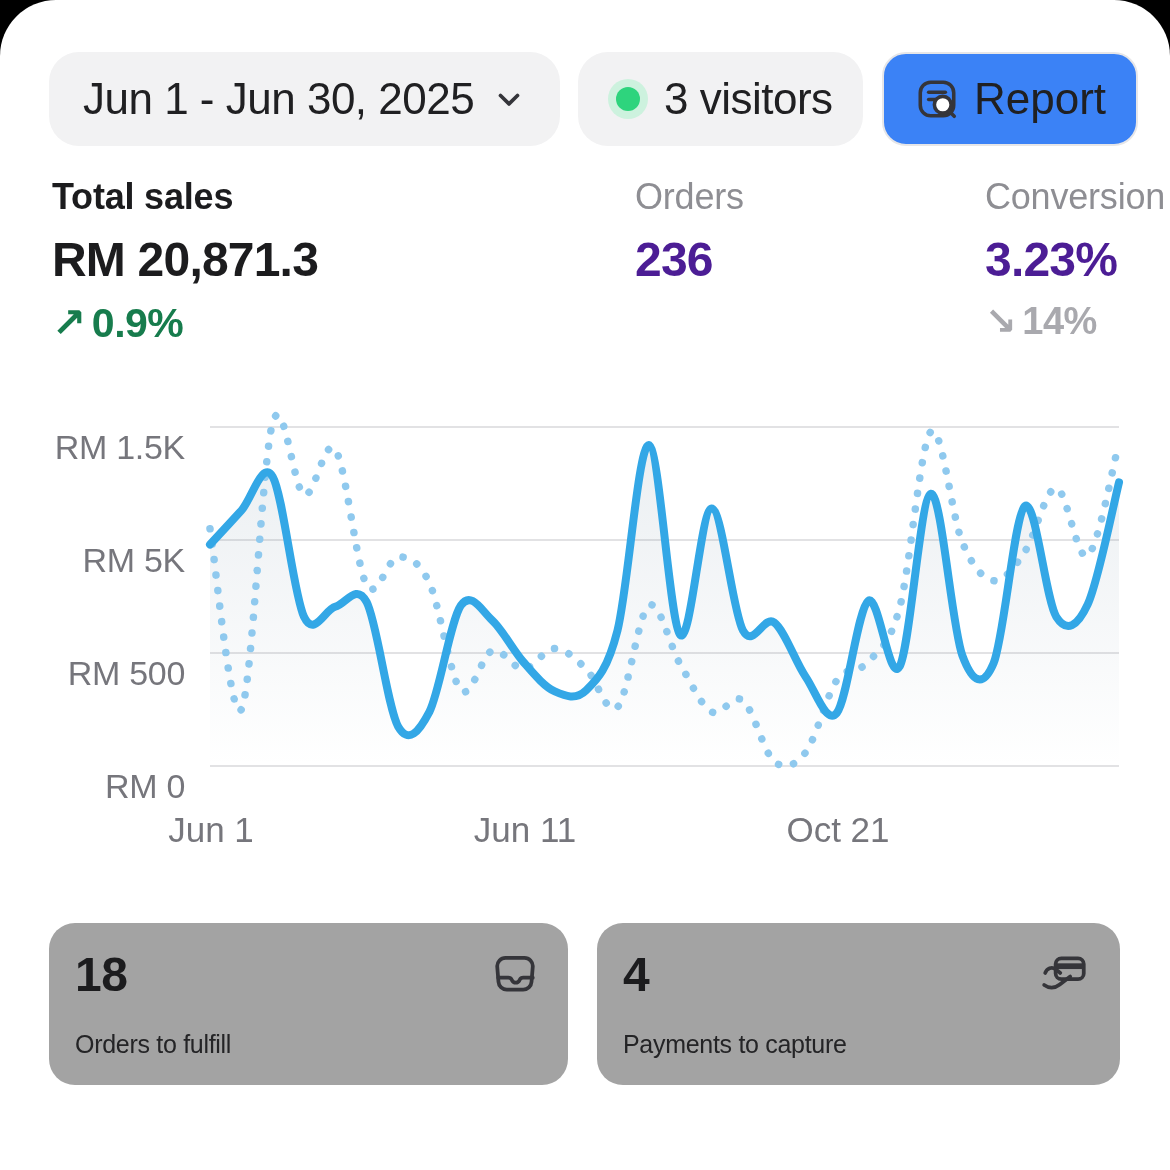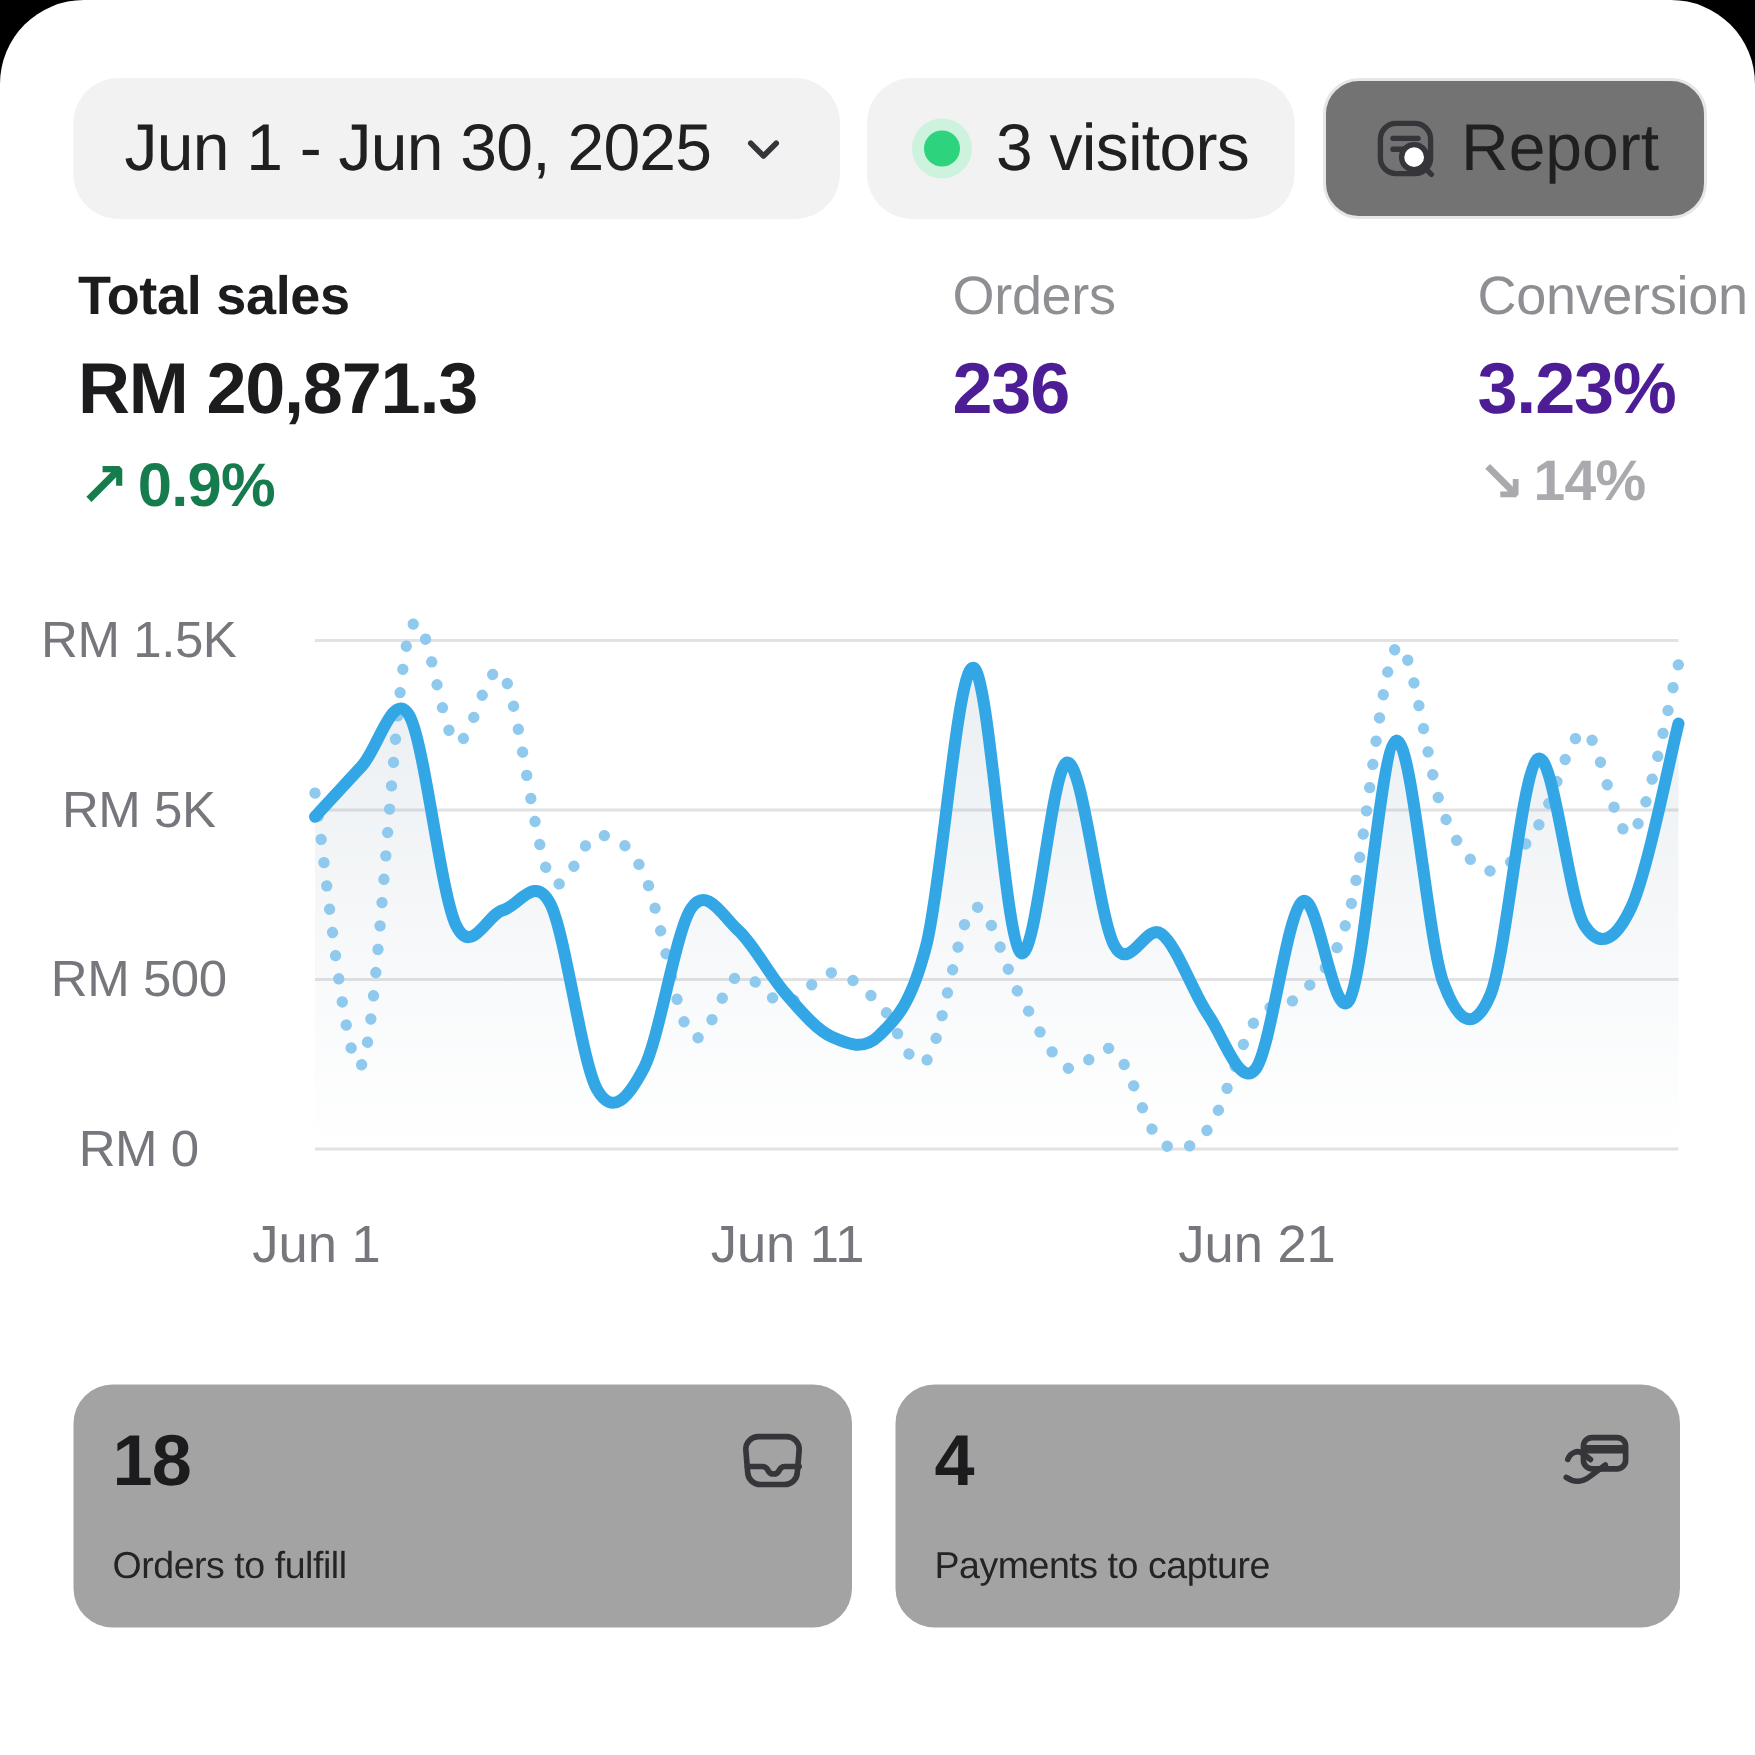--- a/index.html
+++ b/index.html
@@ -17,40 +17,40 @@
     position:absolute;top:52px;height:94px;display:flex;align-items:center;
     border:none;cursor:pointer;font-family:inherit;
   }
   .chip{background:#f2f2f3;border-radius:30px;padding:0 34px;gap:18px;}
   .chip .chip-text{font-size:44px;color:#202022;letter-spacing:-0.5px;}
   .chip-date{left:49px;}
   .chip-visitors{left:578px;padding:0 30px;gap:16px;}
   .dot-halo{width:40px;height:40px;border-radius:50%;background:#cdf2de;display:flex;align-items:center;justify-content:center;flex:0 0 auto;}
   .dot-core{width:24px;height:24px;border-radius:50%;background:#2ed47d;}
   .report-btn{
-    left:882px;background:#737373;border:2px solid #e6e6e8;border-radius:24px;
+    left:882px;background:#3b82f6;border:2px solid #e6e6e8;border-radius:24px;
     padding:0 30px;gap:14px;justify-content:center;
   }
   .report-btn .chip-text{font-size:44px;color:#202022;}
   .icon-stroke{stroke:#35353a;fill:none;stroke-linecap:round;stroke-linejoin:round;}
   
   .metric{position:absolute;top:176px;cursor:pointer;}
   .metric .m-label{font-size:36px;font-weight:600;color:#1c1c1e;letter-spacing:-0.2px;}
   .metric .m-value{font-size:48px;font-weight:700;color:#1c1c1e;margin-top:14px;letter-spacing:-0.8px;}
   .metric.dim .m-label{font-weight:400;color:#8e8e93;}
   .metric.dim .m-value{color:#4c1d95;}
   .m-delta{margin-top:12px;font-size:41px;font-weight:700;display:flex;align-items:center;gap:6px;letter-spacing:-0.5px;}
   .m-delta.up{color:#177c4d;}
   .m-delta.down{color:#a9a9ae;font-weight:600;font-size:38px;}
   .metric-total{left:52px;}
   .metric-orders{left:635px;}
   .metric-conversion{left:985px;}
   
   .ytick{position:absolute;left:0;width:185px;height:44px;line-height:44px;
-    text-align:center;font-size:34px;color:#76767c;letter-spacing:-0.3px;}
+    text-align:right;font-size:34px;color:#76767c;letter-spacing:-0.3px;margin-top:20px;}
   .xtick{position:absolute;width:220px;top:808px;height:44px;line-height:44px;
     text-align:center;font-size:35px;color:#76767c;}
   #chart-svg{position:absolute;left:0;top:380px;width:1170px;height:480px;}
   .grid{stroke:#e2e2e4;stroke-width:2;}
   
   .card{
     position:absolute;top:923px;height:162px;background:#a3a3a3;border-radius:26px;
     box-sizing:border-box;padding:24px 30px 26px 26px;cursor:pointer;
     display:flex;flex-direction:column;justify-content:space-between;align-items:stretch;
   }
@@ -130,21 +130,21 @@
       <line x1="210" x2="1119" y1="160" y2="160" class="grid"></line>
       <line x1="210" x2="1119" y1="273" y2="273" class="grid"></line>
       <line x1="210" x2="1119" y1="386" y2="386" class="grid"></line>
       <path d="M210 164.5 C215.2 158.8 230.9 141.9 241.3 130.6 C251.8 119.3 262.3 79.0 272.7 96.7 C283.1 114.4 293.6 215.1 304 236.8 C314.4 258.5 324.9 229.1 335.4 226.7 C345.8 224.3 356.3 202.3 366.7 222.2 C377.1 242.1 387.7 328.1 398.1 346.4 C408.6 364.7 418.9 351.9 429.4 331.8 C439.8 311.7 450.4 240.8 460.8 225.5 C471.3 210.2 481.7 230.8 492.1 240.2 C502.5 249.6 513.0 270.1 523.4 282 C533.8 293.9 544.3 306.7 554.8 311.4 C565.3 316.1 575.6 320.5 586.1 310.3 C596.6 300.1 607.0 291.3 617.5 250.4 C628.0 209.5 638.3 64.3 648.8 65.1 C659.3 65.8 669.8 244.3 680.2 254.9 C690.7 265.4 701.0 129.2 711.5 128.4 C722.0 127.7 732.4 231.4 742.9 250.4 C753.4 269.4 763.8 234.8 774.2 242.5 C784.7 250.2 795.2 281.6 805.6 296.7 C816.0 311.8 826.5 345.5 836.9 332.9 C847.3 320.3 857.8 228.7 868.2 221 C878.7 213.3 889.2 304.5 899.6 286.6 C910.0 268.7 920.5 115.6 930.9 113.7 C941.3 111.8 951.8 247.1 962.3 275.3 C972.8 303.6 983.1 308.1 993.6 283.2 C1004.1 258.3 1014.5 133.8 1025 126.1 C1035.5 118.4 1045.8 220.4 1056.3 236.8 C1066.8 253.2 1077.3 246.8 1087.7 224.4 C1098.2 202.0 1113.8 122.7 1119 102.4 L 1119 386 L 210 386 Z" fill="url(#areaGrad)" stroke="none"></path>
       <path d="M210 148.7 C215.2 178.8 230.9 347.2 241.3 329.5 C251.8 311.8 262.3 78.3 272.7 42.5 C283.1 6.7 293.6 110.3 304 114.8 C314.4 119.3 324.9 54.5 335.4 69.6 C345.8 84.7 356.3 187.3 366.7 205.2 C377.1 223.1 387.7 177.3 398.1 176.9 C408.6 176.5 418.9 180.7 429.4 202.9 C439.8 225.1 450.4 299.0 460.8 310.3 C471.3 321.6 481.7 274.3 492.1 270.7 C502.5 267.1 513.0 289.2 523.4 288.8 C533.8 288.4 544.3 268.5 554.8 268.5 C565.3 268.5 575.6 279.0 586.1 288.8 C596.6 298.6 607.0 337.8 617.5 327.2 C628.0 316.6 638.3 232.7 648.8 225.5 C659.3 218.3 669.8 266.6 680.2 284.3 C690.7 302.0 701.0 325.8 711.5 331.8 C722.0 337.8 732.4 312.2 742.9 320.5 C753.4 328.8 763.8 372.9 774.2 381.5 C784.7 390.1 795.2 386.0 805.6 372.4 C816.0 358.8 826.5 315.2 836.9 300.1 C847.3 285.0 857.8 294.1 868.2 282 C878.7 269.9 889.2 266.2 899.6 227.8 C910.0 189.4 920.5 62.4 930.9 51.5 C941.3 40.6 951.8 137.4 962.3 162.3 C972.8 187.2 983.1 199.2 993.6 200.7 C1004.1 202.2 1014.5 186.8 1025 171.3 C1035.5 155.9 1045.8 107.3 1056.3 108 C1066.8 108.8 1077.3 183.3 1087.7 175.8 C1098.2 168.3 1113.8 81.6 1119 62.8" fill="none" stroke="#8fc9ee" stroke-width="7.5" stroke-linecap="round" stroke-dasharray="0.1 15.5"></path>
       <path d="M210 164.5 C215.2 158.8 230.9 141.9 241.3 130.6 C251.8 119.3 262.3 79.0 272.7 96.7 C283.1 114.4 293.6 215.1 304 236.8 C314.4 258.5 324.9 229.1 335.4 226.7 C345.8 224.3 356.3 202.3 366.7 222.2 C377.1 242.1 387.7 328.1 398.1 346.4 C408.6 364.7 418.9 351.9 429.4 331.8 C439.8 311.7 450.4 240.8 460.8 225.5 C471.3 210.2 481.7 230.8 492.1 240.2 C502.5 249.6 513.0 270.1 523.4 282 C533.8 293.9 544.3 306.7 554.8 311.4 C565.3 316.1 575.6 320.5 586.1 310.3 C596.6 300.1 607.0 291.3 617.5 250.4 C628.0 209.5 638.3 64.3 648.8 65.1 C659.3 65.8 669.8 244.3 680.2 254.9 C690.7 265.4 701.0 129.2 711.5 128.4 C722.0 127.7 732.4 231.4 742.9 250.4 C753.4 269.4 763.8 234.8 774.2 242.5 C784.7 250.2 795.2 281.6 805.6 296.7 C816.0 311.8 826.5 345.5 836.9 332.9 C847.3 320.3 857.8 228.7 868.2 221 C878.7 213.3 889.2 304.5 899.6 286.6 C910.0 268.7 920.5 115.6 930.9 113.7 C941.3 111.8 951.8 247.1 962.3 275.3 C972.8 303.6 983.1 308.1 993.6 283.2 C1004.1 258.3 1014.5 133.8 1025 126.1 C1035.5 118.4 1045.8 220.4 1056.3 236.8 C1066.8 253.2 1077.3 246.8 1087.7 224.4 C1098.2 202.0 1113.8 122.7 1119 102.4" fill="none" stroke="#33a7e6" stroke-width="8" stroke-linecap="round" stroke-linejoin="round"></path>
     </svg>
 
   <div class="xtick" style="left:101px;">Jun 1</div>
   <div class="xtick" style="left:415px;">Jun 11</div>
-  <div class="xtick" style="left:728px;">Jun 21</div>
+  <div class="xtick" style="left:728px;">Oct 21</div>
 
   <div class="card card-1">
     <div class="card-top">
       <div class="card-value">18</div>
       <svg class="card-icon" width="46" height="46" viewBox="0 0 44 44">
         <path class="icon-stroke" stroke-width="3.6" d="M13 6.5 h18 a8 8 0 0 1 8 8.5 l-1.2 14.5 a8 8 0 0 1 -8 7.5 h-15.6 a8 8 0 0 1 -8 -7.5 L5 15 a8 8 0 0 1 8 -8.5 z"></path>
         <path class="icon-stroke" stroke-width="3.6" d="M6 25.5 h9.5 q2.4 0 3.4 2 l0.4 0.8 q1 2 3.4 2 q2.4 0 3.4 -2 l0.4 -0.8 q1 -2 3.4 -2 H39"></path>
       </svg>
     </div>
     <div class="card-label">Orders to fulfill</div>

